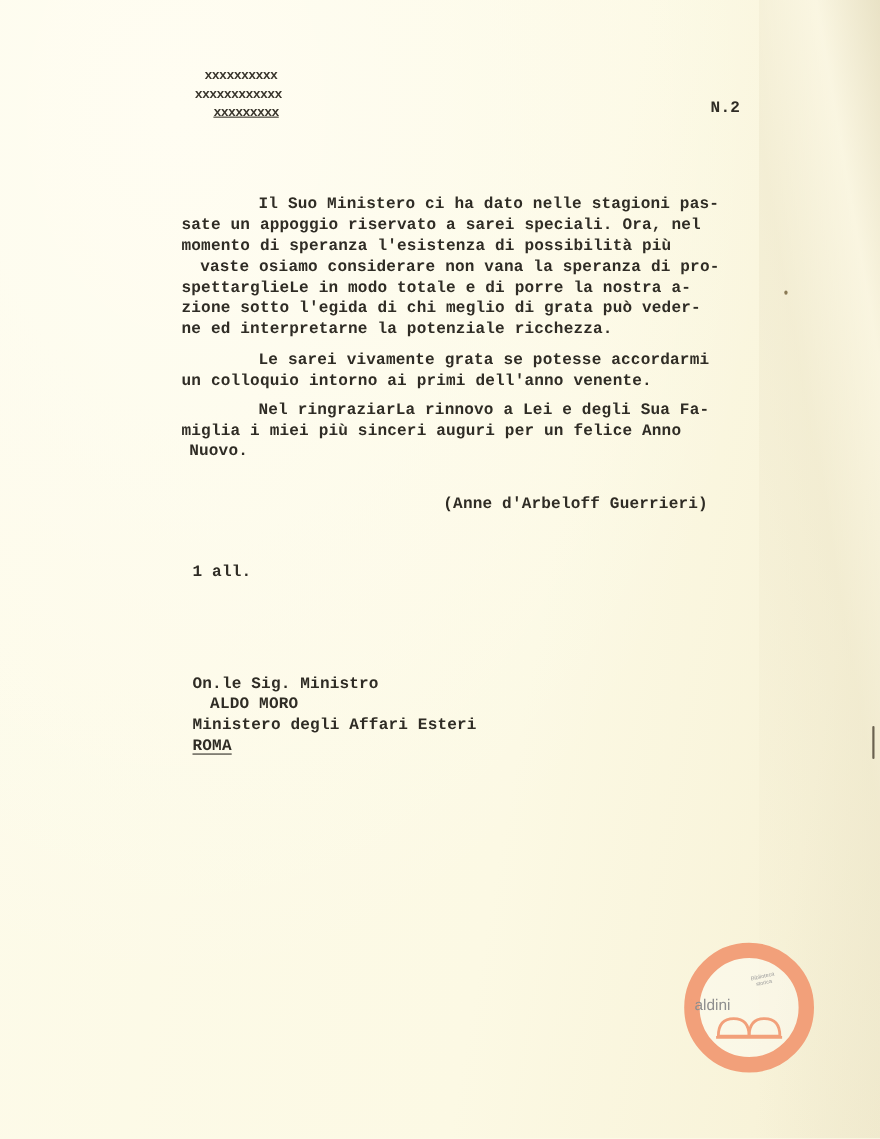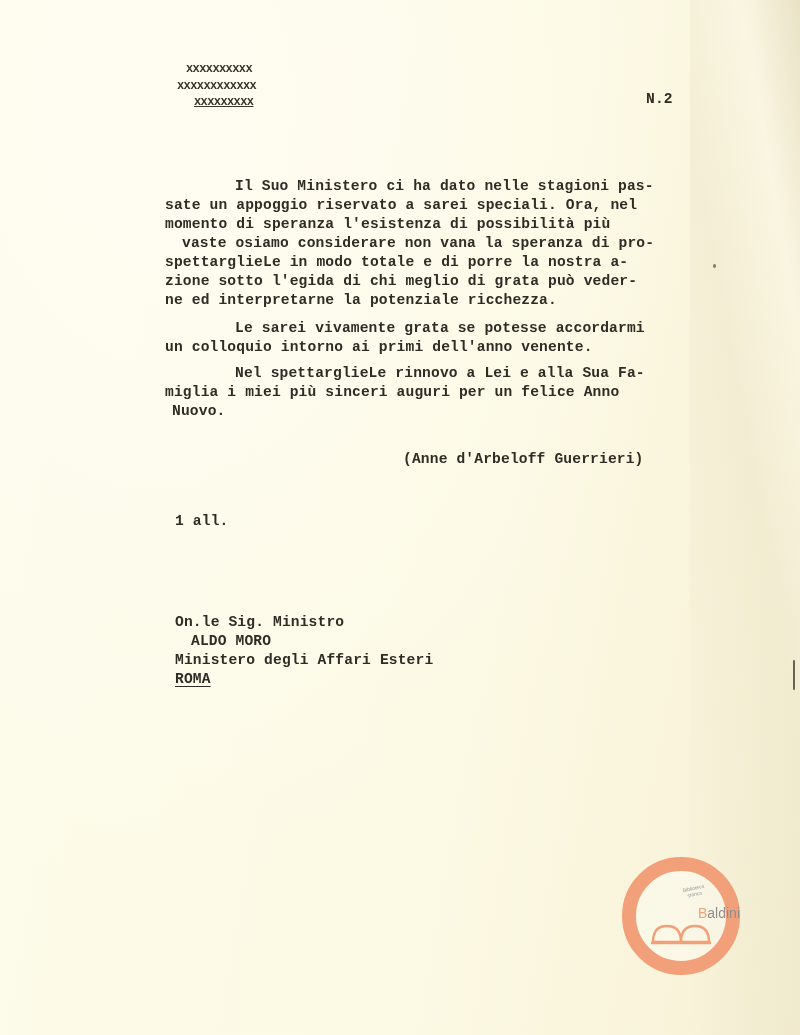--- a/index.html
+++ b/index.html
@@ -28,21 +28,21 @@
   .xrow { font-size: 12px; letter-spacing: -0.6px; color: #3a362d; }
   .underline { text-decoration: underline; text-decoration-thickness: 2px; text-underline-offset: 3px; }
   .stamp {
     position: absolute; left: 622px; top: 857px; width: 118px; height: 118px;
   }
   .stamp-ring {
     position: absolute; inset: 0; border-radius: 50%;
     border: 14px solid #f2a07a; box-sizing: border-box; background: rgba(255,255,255,0.35);
   }
   .stamp-name {
-    position: absolute; left: 0; right: 0; top: 48px; text-align: right;
+    position: absolute; left: 0; right: 0; top: 48px; text-align: left;
     font-family: "Liberation Sans", sans-serif; font-size: 14px; color: #8e8e8e; font-weight: normal;
   }
   .stamp-name span.b { color: #f2a07a; }
   .stamp-small {
     position: absolute; left: 52px; top: 28px; width: 40px;
     font-family: "Liberation Sans", sans-serif; font-size: 5px; color: #9a9a9a;
     transform: rotate(-12deg); line-height: 6px; text-align: center;
   }
   .stamp-book { position: absolute; left: 28px; top: 66px; }
   .speck { position: absolute; background: #8a7a55; border-radius: 50%; }
@@ -64,21 +64,21 @@
 <div class="line" style="left:165px;top:196px;">sate un appoggio riservato a sarei speciali. Ora, nel</div>
 <div class="line" style="left:165px;top:215px;">momento di speranza l'esistenza di possibilità più</div>
 <div class="line" style="left:182px;top:234px;">vaste osiamo considerare non vana la speranza di pro-</div>
 <div class="line" style="left:165px;top:253px;">spettarglieLe in modo totale e di porre la nostra a-</div>
 <div class="line" style="left:165px;top:272px;">zione sotto l'egida di chi meglio di grata può veder-</div>
 <div class="line" style="left:165px;top:291px;">ne ed interpretarne la potenziale ricchezza.</div>
 
 <div class="line" style="left:235px;top:319px;">Le sarei vivamente grata se potesse accordarmi</div>
 <div class="line" style="left:165px;top:338px;">un colloquio intorno ai primi dell'anno venente.</div>
 
-<div class="line" style="left:235px;top:364px;">Nel spettarglieLe rinnovo a Lei e alla Sua Fa-</div>
+<div class="line" style="left:235px;top:364px;">Nel ringraziarLa rinnovo a Lei e degli Sua Fa-</div>
 <div class="line" style="left:165px;top:383px;">miglia i miei più sinceri auguri per un felice Anno</div>
 <div class="line" style="left:172px;top:402px;">Nuovo.</div>
 
 <div class="line" style="left:403px;top:450px;">(Anne d'Arbeloff Guerrieri)</div>
 
 <div class="line" style="left:175px;top:512px;">1 all.</div>
 
 <div class="line" style="left:175px;top:613px;">On.le Sig. Ministro</div>
 <div class="line" style="left:175px;top:632px;margin-left:16px;">ALDO MORO</div>
 <div class="line" style="left:175px;top:651px;">Ministero degli Affari Esteri</div>

